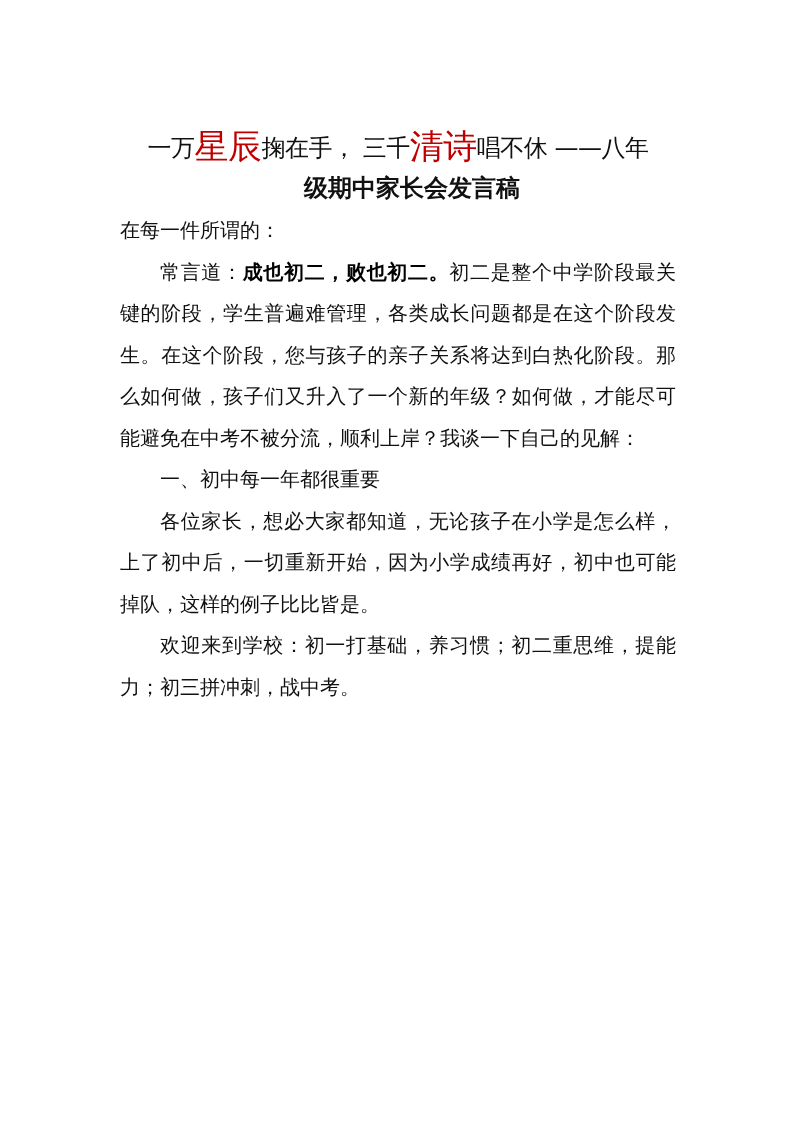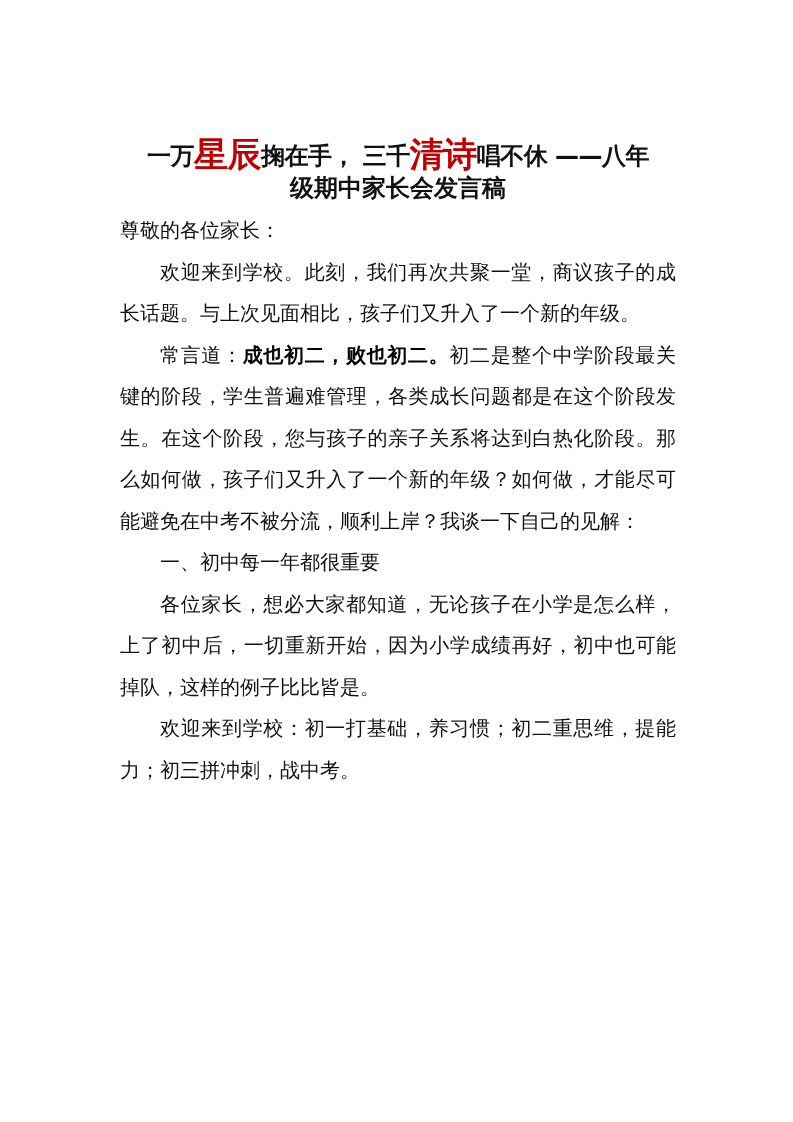--- a/index.html
+++ b/index.html
@@ -17,37 +17,37 @@
     }
     .page {
       position: absolute;
       left: 120px;
       top: 0;
       width: 556px;
     }
     .title-line1 {
       position: absolute;
       left: 0;
-      top: 132px;
+      top: 124px;
       width: 556px;
       text-align: center;
       font-size: 24px;
-      font-weight: bold;
+      font-weight: normal;
       line-height: 44px;
       white-space: nowrap;
       letter-spacing: -0.5px;
     }
     .title-line1 .big {
       font-size: 34px;
       color: #c00000;
       vertical-align: -2px;
     }
     .title-line2 {
       position: absolute;
-      left: 0;
+      left: 14px;
       top: 168px;
       width: 556px;
       text-align: center;
       font-size: 24px;
       font-weight: bold;
       line-height: 40px;
     }
     .body-text {
       position: absolute;
       left: 0;
@@ -77,23 +77,22 @@
 <div class="page">
 
   <div class="title-line1">
     <span>一万</span><span class="big">星辰</span><span>掬在手，</span>
     <span>三千</span><span class="big">清诗</span><span>唱不休 ——八年</span>
   </div>
 
   <div class="title-line2">级期中家长会发言稿</div>
 
   <div class="body-text">
-    <p>尊敬的各位家长：</p>
+    <p>在每一件所谓的：</p>
 
-    <p class="indent">欢迎来到学校。此刻，我们再次共聚一堂，商议孩子的成长话题。与上次见面相比，孩子们又升入了一个新的年级。</p>
 
     <p class="indent"><span>常言道：</span><span class="red">成也初二，败也初二。</span><span>初二是整个中学阶段最关键的阶段，学生普遍难管理，各类成长问题都是在这个阶段发生。在这个阶段，您与孩子的亲子关系将达到白热化阶段。那么如何做，孩子们又升入了一个新的年级？如何做，才能尽可能避免在中考不被分流，顺利上岸？我谈一下自己的见解：</span></p>
 
     <p class="indent bold">一、初中每一年都很重要</p>
 
     <p class="indent">各位家长，想必大家都知道，无论孩子在小学是怎么样，上了初中后，一切重新开始，因为小学成绩再好，初中也可能掉队，这样的例子比比皆是。</p>
 
     <p class="indent"><span>欢迎来到学校：</span><span class="bold">初一打基础，养习惯；初二重思维，提能力；初三拼冲刺，战中考。</span></p>
 
   </div>

